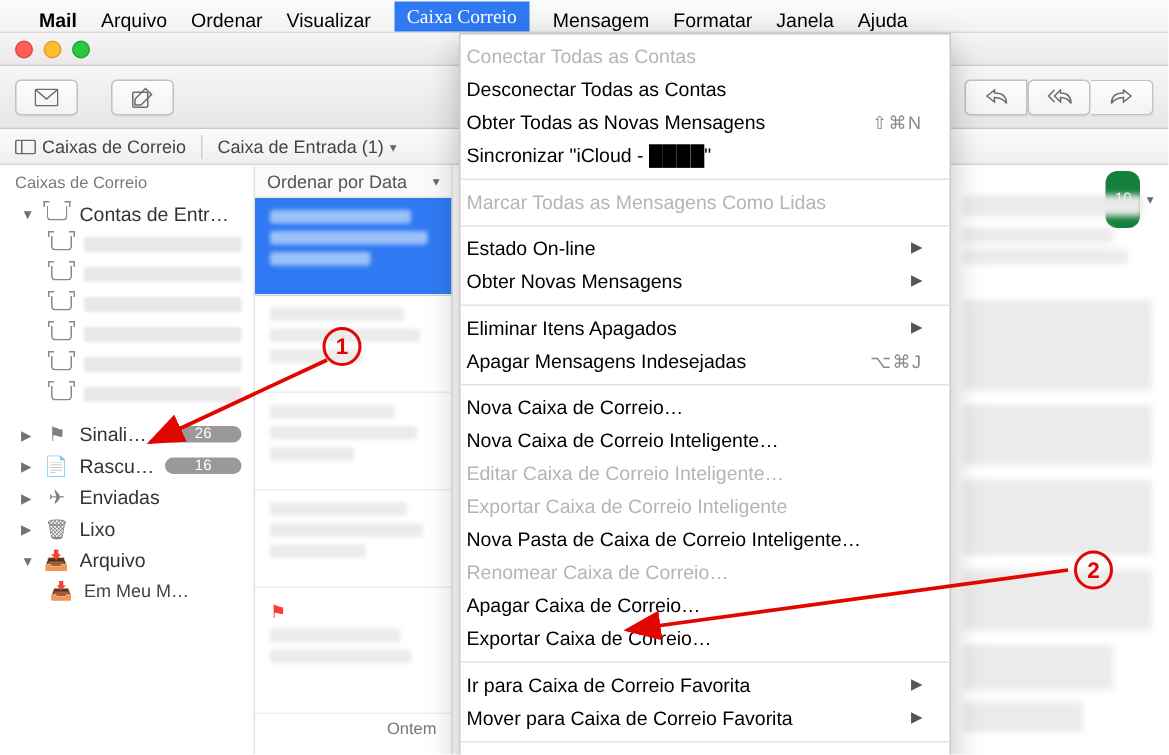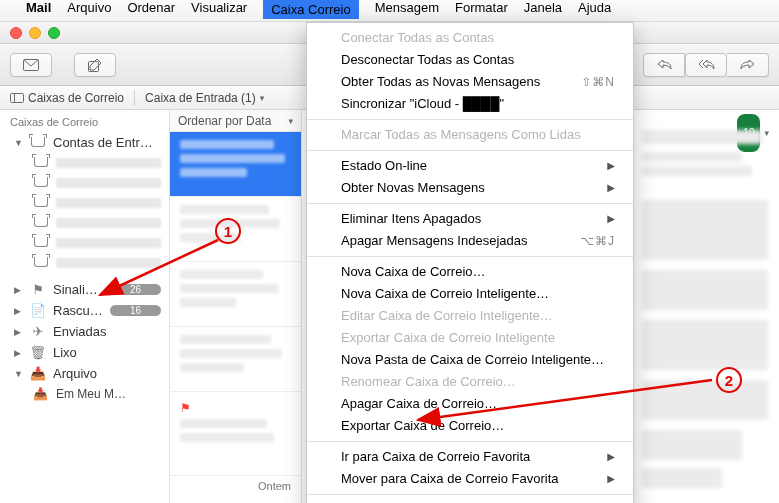--- a/index.html
+++ b/index.html
@@ -1,23 +1,23 @@
 <!DOCTYPE html>
 <html><head>
 <meta charset="utf-8">
 <style>
   * { margin: 0; padding: 0; box-sizing: border-box; font-family: -apple-system, "Helvetica Neue", Arial, sans-serif; }
   body { width: 779px; height: 503px; background: #fff; overflow: hidden; position: relative; font-size: 13px; color: #000; }
 
   
-  .menubar { height: 22px; background: linear-gradient(#fbfbfb,#f2f2f2); display: flex; align-items: flex-start; padding: 0 10px; gap: 16px; font-size: 13px; border-bottom: 1px solid #d9d9d9; }
+  .menubar { height: 22px; background: linear-gradient(#fbfbfb,#f2f2f2); display: flex; align-items: flex-end; padding: 0 10px; gap: 16px; font-size: 13px; border-bottom: 1px solid #d9d9d9; }
   .menubar .apple { font-size: 14px; }
   .menubar .app-name { font-weight: 600; }
   .menubar .mi { cursor: default; }
-  .menubar .mi.sel { background: #2f7af2; color: #000000; padding: 2px 8px; border-radius: 0; }
+  .menubar .mi.sel { background: #2f7af2; color: #ffffff; padding: 2px 8px; border-radius: 0; font-family: Liberation Serif, serif; }
 
   
   .titlebar { height: 22px; background: linear-gradient(#f7f5f5,#eae8e8); display: flex; align-items: center; padding-left: 10px; gap: 7px; border-bottom: 1px solid #d0cece; }
   .traffic { width: 12px; height: 12px; border-radius: 50%; }
   .t-close { background: #ff5f57; border:1px solid #e24640; }
   .t-min { background: #ffbd2e; border:1px solid #e1a125; }
   .t-max { background: #28c940; border:1px solid #1da52e; }
 
   .toolbar { height: 42px; background: linear-gradient(#f7f5f5,#e7e5e5); border-bottom:1px solid #c8c6c6; display:flex; align-items:center; padding: 0 10px; gap: 22px; }
   .tb-btn { width: 42px; height:24px; border:1px solid #c2c0c0; border-radius:4px; background:linear-gradient(#fdfdfd,#f4f2f2); display:flex; align-items:center; justify-content:center; color:#5b5b5b; box-shadow: 0 1px 0 rgba(0,0,0,0.05); }
@@ -51,21 +51,21 @@
   .ml-row { padding:8px 10px; border-bottom:1px solid #efeded; }
   .ml-row.sel { background:#2f7af2; }
   .ml-blur { height:48px; display:flex; flex-direction:column; gap:5px; }
   .ml-blur .bb { background:#eceaea; height:9px; border-radius:2px; filter:blur(1.5px); }
   .ml-row.sel .bb { background:#9cc1f9; }
   .flagico { color:#ff3b30; font-size:12px; }
   .ml-date { text-align:right; font-size:11px; color:#777; padding:4px 10px;}
 
   
   .menu { position:absolute; left:306px; top:22px; width:328px; background:#fff; border:1px solid #c9c9c9; border-radius:0 0 5px 5px; box-shadow: 0 8px 22px rgba(0,0,0,0.25); padding:4px 0; font-size:13px; z-index:50; }
-  .menu .mrow { display:flex; align-items:center; padding:2px 18px 2px 34px; color:#000; line-height:18px; }
+  .menu .mrow { display:flex; align-items:center; padding:2px 18px 2px 4px; color:#000; line-height:18px; }
   .menu .mrow.dis { color:#b6b4b4; }
   .menu .mrow .mlbl { flex:1; }
   .menu .mrow .sc { color:#8a8888; font-size:12px; letter-spacing:1px; }
   .menu .mrow .sub { font-size:10px; color:#555; }
   .menu .msep { height:1px; background:#e3e1e1; margin:4px 0; }
 
   
   .preview { flex:1; background:#fff; position:relative; overflow:hidden; }
   .pv-blur { position:absolute; background:#eceaea; border-radius:2px; filter:blur(2px); }
   .pv-badge { position:absolute; right:10px; top:4px; display:flex; align-items:center; gap:4px; font-size:12px; color:#555;}

